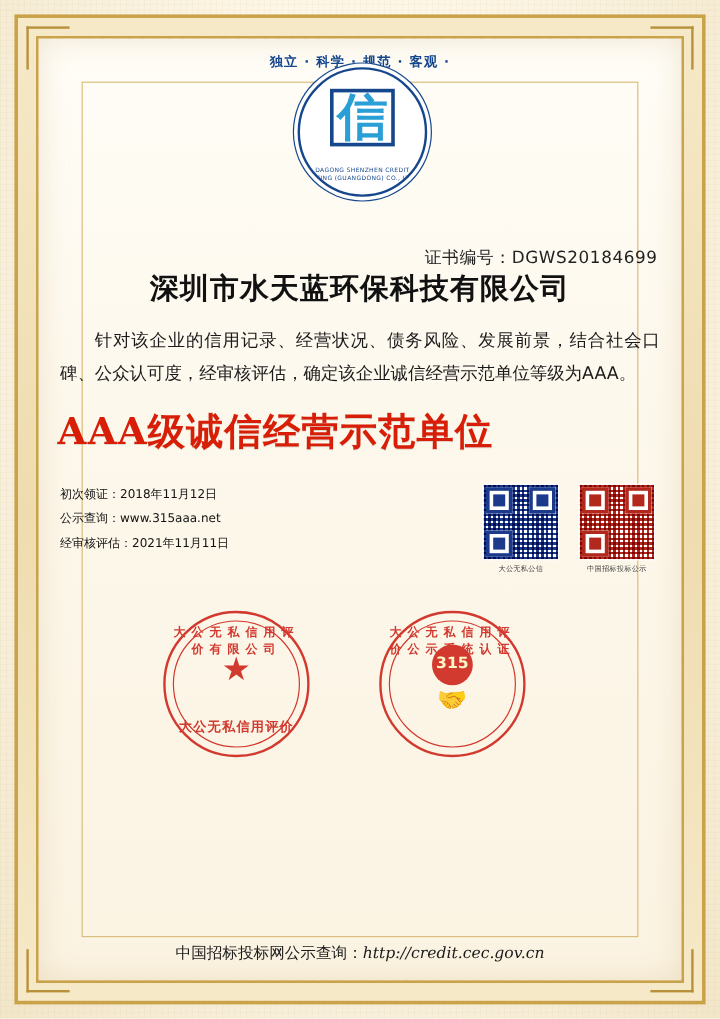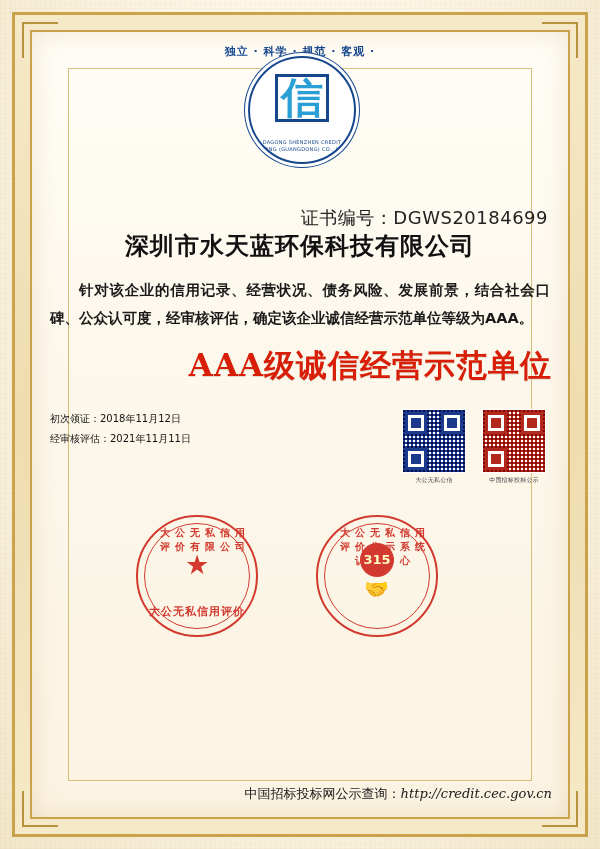--- a/index.html
+++ b/index.html
@@ -99,40 +99,39 @@
   
   .cert-title{
     text-align:center;
     font-family:"DejaVu Serif","Liberation Serif",serif;
     font-size:35px;font-weight:bold;color:#1b1b1b;
     letter-spacing:2px;
     margin-top:14px;
   }
   .cert-no{
     text-align:right;
-    font-size:18px;color:#222;
+    font-size:14px;color:#222;
     margin-top:14px;padding-right:4px;
     letter-spacing:.5px;
   }
   .company{
     text-align:center;
     font-family:"DejaVu Serif","Liberation Serif",serif;
     font-size:24px;font-weight:bold;color:#111;
     margin-top:0;letter-spacing:1px;
   }
   .body-text{
     margin-top:14px;
     font-size:14.5px;color:#1a1a1a;line-height:1.95;
     text-align:justify;
     text-indent:2em;
     padding:0 2px;
-    font-weight:bold;
   }
   .grade{
-    text-align:right;
+    text-align:left;
     margin-top:12px;
     font-family:"DejaVu Serif","Liberation Serif",serif;
     font-size:31px;font-weight:bold;
     color:#d81e06;
     letter-spacing:1px;
     text-shadow:0 1px 0 rgba(0,0,0,.12);
   }
 
   
   .info-row{
@@ -188,21 +187,21 @@
     border:2.5px solid #cf2a20;
     color:#cf2a20;
     opacity:.92;
   }
   .stamp.left{left:88px;top:0;}
   .stamp.right{left:268px;top:0;}
   .stamp .inner-ring{
     position:absolute;inset:6px;border-radius:50%;border:1px solid #cf2a20;
   }
   .stamp .arc{
-    position:absolute;left:16px;right:0;top:9px;text-align:center;
+    position:absolute;left:0;right:0;top:9px;text-align:center;
     font-size:10px;letter-spacing:5px;font-weight:bold;
   }
   .stamp .star{
     position:absolute;left:50%;top:34px;transform:translateX(-50%);
     font-size:27px;line-height:1;color:#cf2a20;
   }
   .stamp .badge315{
     position:absolute;left:50%;top:26px;transform:translateX(-50%);
     width:34px;height:34px;border-radius:50%;
     background:#cf2a20;color:#fef9c3;
@@ -213,21 +212,21 @@
     position:absolute;left:50%;top:62px;transform:translateX(-50%);
     font-size:20px;line-height:1;
   }
   .stamp .bottom-text{
     position:absolute;left:0;right:0;bottom:16px;text-align:center;
     font-size:11px;font-weight:bold;letter-spacing:1px;margin-top:33px;
   }
 
   .footer{
     position:absolute;left:0;right:0;bottom:4px;
-    text-align:right;
+    text-align:center;
     font-size:13px;color:#1a1a1a;
     font-family:"DejaVu Serif","Liberation Serif",serif;
   }
   .footer .url{font-style:italic;}
 </style>
 </head>
 <body>
 
 <div class="certificate">
   <div class="texture"></div>
@@ -264,20 +263,23 @@
     <div class="body-text">针对该企业的信用记录、经营状况、债务风险、发展前景，结合社会口碑、公众认可度，经审核评估，确定该企业诚信经营示范单位等级为AAA。</div>
 
     <div class="grade">AAA级诚信经营示范单位</div>
 
     <div class="info-row">
       <div class="dates">
         <div class="line">
           <span>初次领证：</span><span class="val">2018年11月12日</span>
         </div>
         <div class="line">
+          <span>公示查询：</span><span class="val">www.315aaa.net</span>
+        </div>
+        <div class="line">
           <span>经审核评估：</span><span class="val">2021年11月11日</span>
         </div>
       </div>
       <div class="qr-group">
         <div class="qr-item">
           <div class="qr">
             <span class="eye a"></span>
             <span class="eye b"></span>
             <span class="eye c"></span>
           </div>

